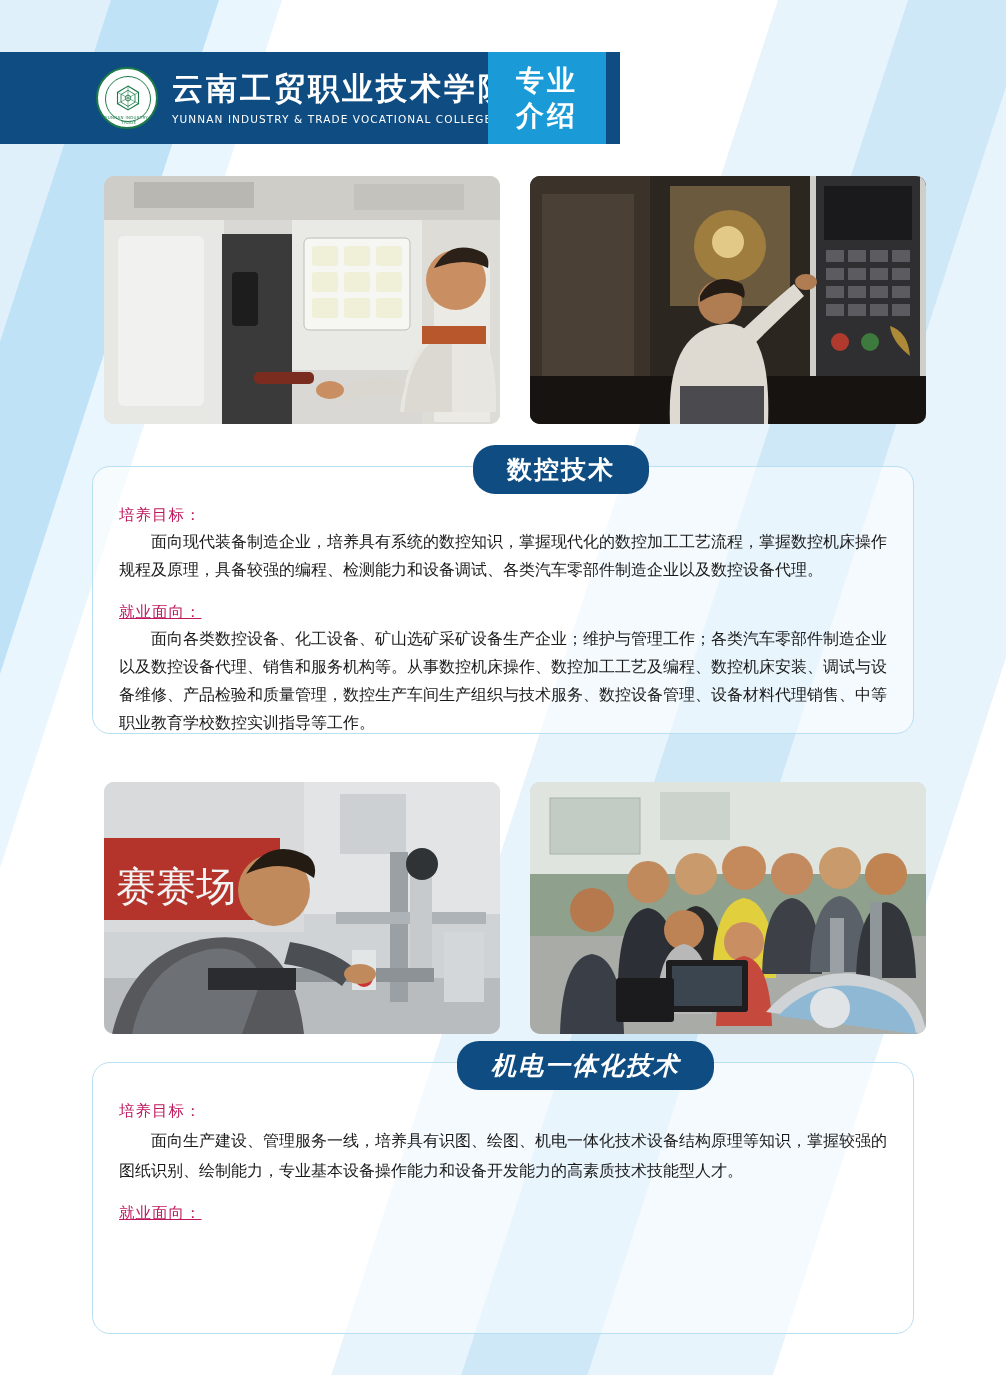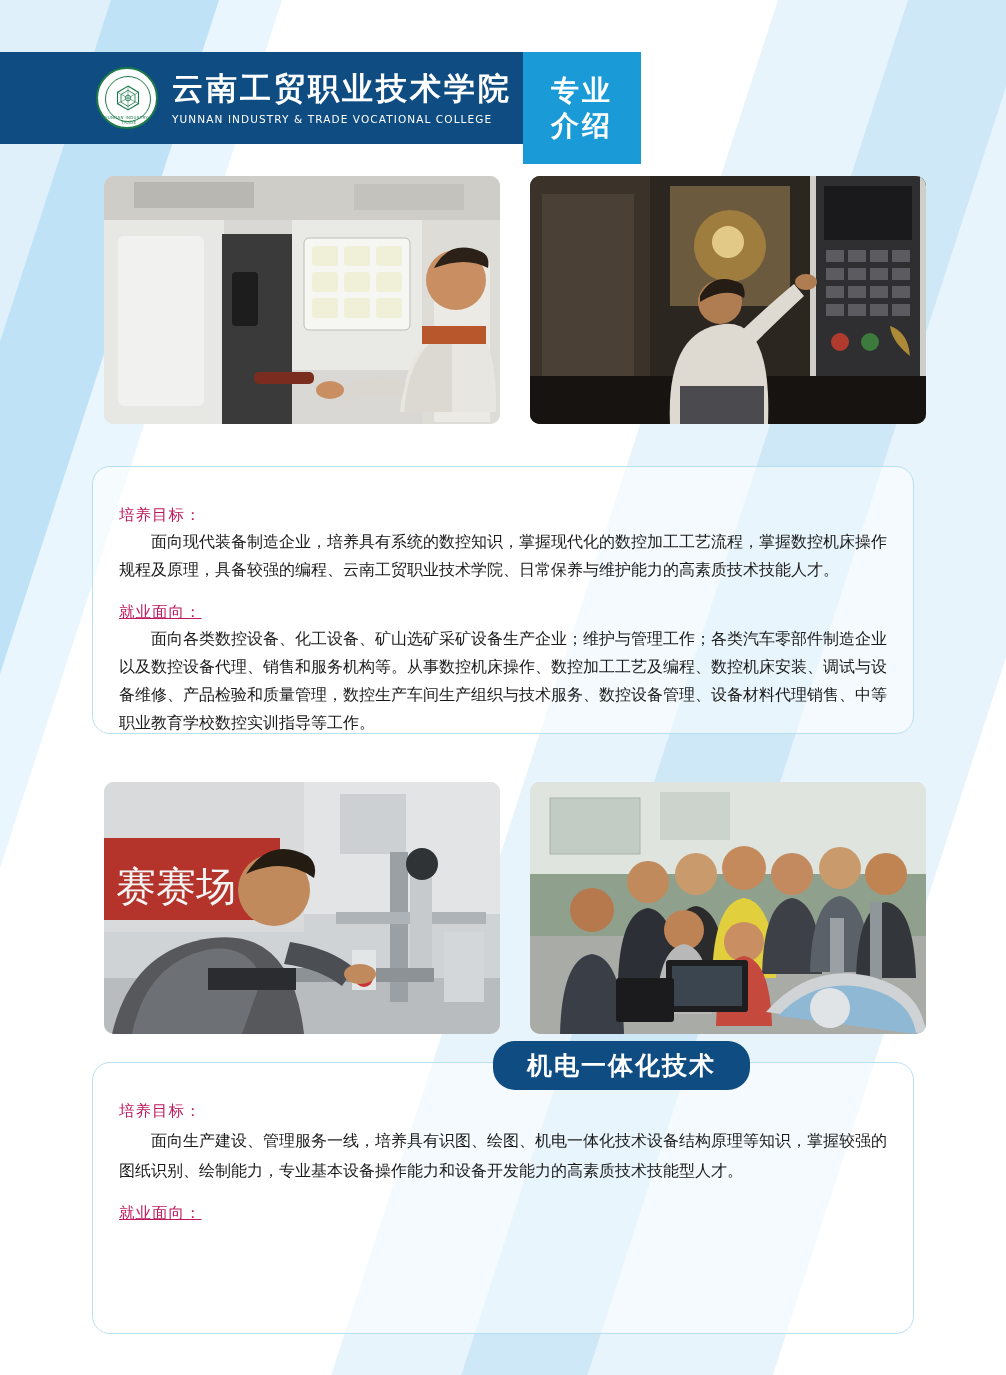--- a/index.html
+++ b/index.html
@@ -98,29 +98,28 @@
   }
   .school-en {
     font-size: 10.5px;
     letter-spacing: 1.1px;
     margin-top: 6px;
     white-space: nowrap;
   }
   .header-tag {
     position: absolute;
     left: 488px; top: 52px;
-    width: 118px; height: 112px;
+    width: 118px; height: 92px;
     background: #1a9bd7;
     color: #ffffff;
     display: flex;
     flex-direction: column;
     align-items: center;
     justify-content: center;
     z-index: 6;
-    margin-left: 35px;
   }
   .header-tag span {
     font-size: 28px;
     font-weight: 700;
     letter-spacing: 3px;
     line-height: 1.25;
   }
 
   
   .photo {
@@ -154,21 +153,21 @@
     color: #ffffff;
     border-radius: 22px;
     font-size: 25px;
     font-weight: 700;
     letter-spacing: 2px;
     padding: 8px 34px;
     z-index: 7;
     white-space: nowrap;
   }
   .t1 { left: 380px; }
-  .t2 { left: 400px; }
+  .t2 { left: 364px; font-style: italic; }
 
   .card-body {
     padding: 38px 26px 10px 26px;
     color: #222;
   }
   .sec-label {
     color: #be185d;
     font-size: 15.5px;
     letter-spacing: 1px;
     margin-bottom: 2px;
@@ -296,23 +295,24 @@
       <circle cx="190" cy="126" r="22" fill="#b07c52"></circle>
       <path d="M170 120 q14 -26 42 -12 q4 8 2 14 q-18 -12 -44 4 z" fill="#241c15"></path>
       <path d="M206 160 q36 -34 58 -52 l10 12 q-26 24 -56 54 z" fill="#dedad1"></path>
       <ellipse cx="276" cy="106" rx="11" ry="8" fill="#b07c52"></ellipse>
       <rect x="150" y="210" width="84" height="38" fill="#4a4a4f"></rect>
       <path d="M360 150 q18 6 20 30 q-18 -14 -20 -30z" fill="#e2b03c" opacity="0.7"></path>
     </svg>
   </div>
 
   <div class="card card1">
+    <div class="card-title t1">数控技术</div>
     <div class="card-body">
       <div class="sec-label">培养目标：</div>
-      <p class="para">面向现代装备制造企业，培养具有系统的数控知识，掌握现代化的数控加工工艺流程，掌握数控机床操作规程及原理，具备较强的编程、云南工贸职业技术学院、日常保养与维护能力的高素质技术技能人才。</p>
+      <p class="para">面向现代装备制造企业，培养具有系统的数控知识，掌握现代化的数控加工工艺流程，掌握数控机床操作规程及原理，具备较强的编程、检测能力和设备调试、各类汽车零部件制造企业以及数控设备代理。</p>
       <div class="sec-label second">就业面向：</div>
       <p class="para">面向各类数控设备、化工设备、矿山选矿采矿设备生产企业；维护与管理工作；各类汽车零部件制造企业以及数控设备代理、销售和服务机构等。从事数控机床操作、数控加工工艺及编程、数控机床安装、调试与设备维修、产品检验和质量管理，数控生产车间生产组织与技术服务、数控设备管理、设备材料代理销售、中等职业教育学校数控实训指导等工作。</p>
     </div>
   </div>
 
   <div class="photo ph3">
     <svg viewBox="0 0 396 252" preserveAspectRatio="none">
       <rect x="0" y="0" width="396" height="252" fill="#cfd3d6"></rect>
       <rect x="0" y="0" width="200" height="150" fill="#d8dadb"></rect>
       <rect x="0" y="56" width="176" height="82" fill="#b4342b"></rect>

